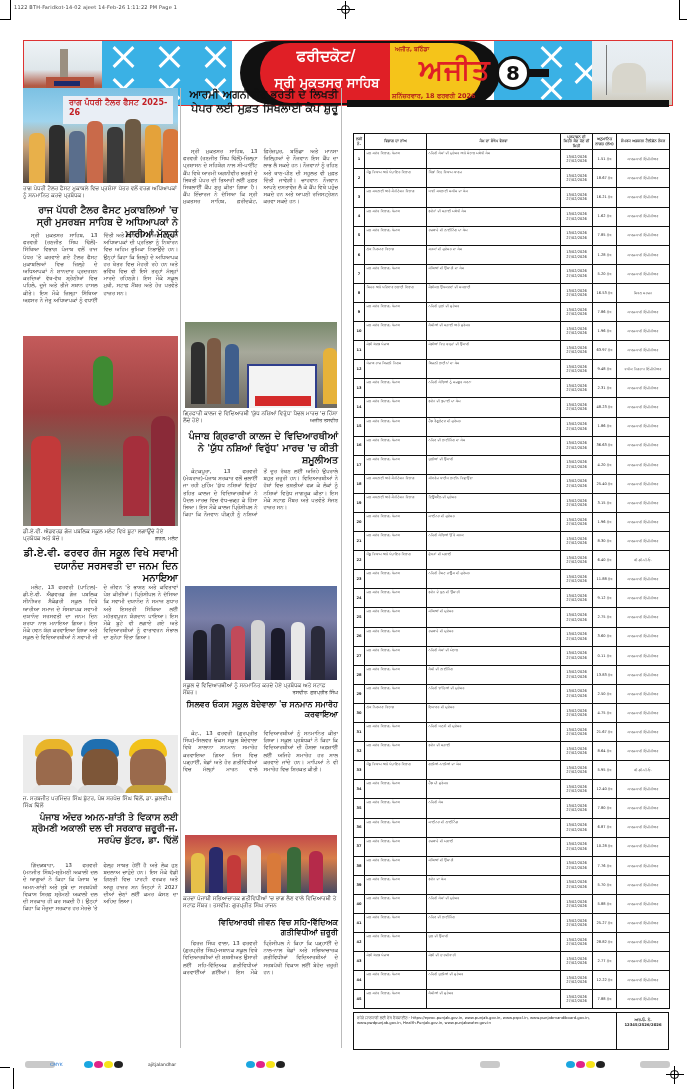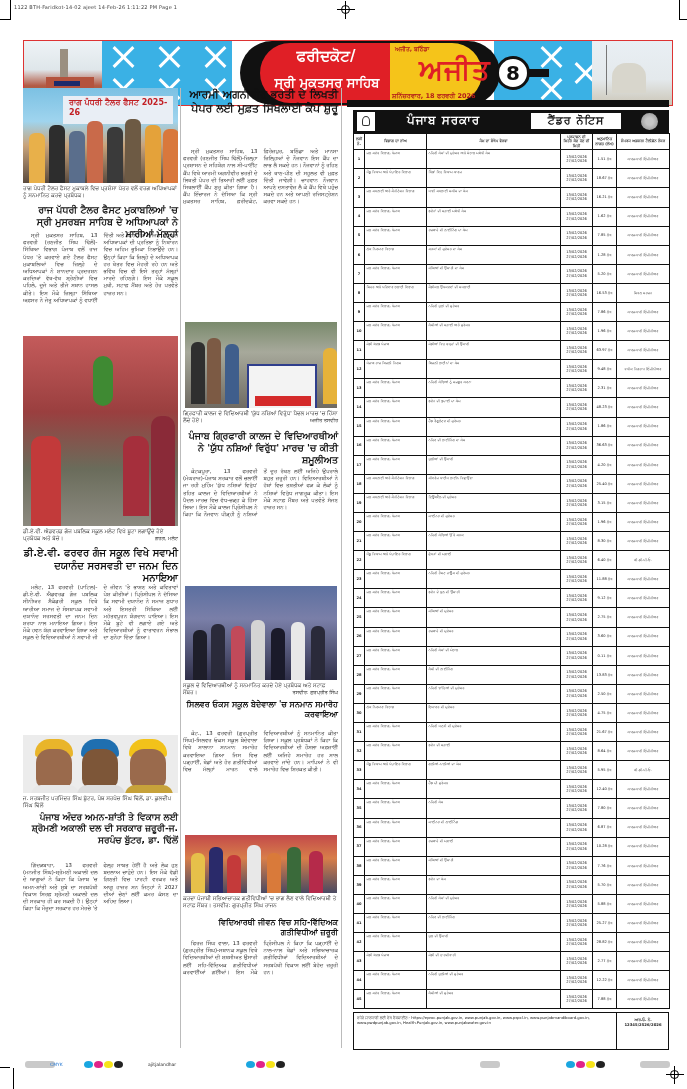--- a/index.html
+++ b/index.html
@@ -234,28 +234,20 @@
 <div class="headline" style="left:183px;top:918px;width:155px;font-size:8px;">ਵਿਦਿਆਰਥੀ ਜੀਵਨ ਵਿਚ ਸਹਿ-ਵਿੱਦਿਅਕ ਗਤੀਵਿਧੀਆਂ ਜ਼ਰੂਰੀ</div>
 <div class="body-text" style="left:183px;top:940px;width:155px;height:107px;column-count:2;">
     <p>ਫਿਰਜ਼ ਸਿੰਘ ਵਾਲਾ, 13 ਫਰਵਰੀ (ਗੁਰਪ੍ਰੀਤ ਸਿੰਘ)-ਸਥਾਨਕ ਸਕੂਲ ਵਿਖੇ ਵਿਦਿਆਰਥੀਆਂ ਦੀ ਸ਼ਖ਼ਸੀਅਤ ਉਸਾਰੀ ਲਈ ਸਹਿ-ਵਿੱਦਿਅਕ ਗਤੀਵਿਧੀਆਂ ਕਰਵਾਈਆਂ ਗਈਆਂ। ਇਸ ਮੌਕੇ ਪ੍ਰਿੰਸੀਪਲ ਨੇ ਕਿਹਾ ਕਿ ਪੜ੍ਹਾਈ ਦੇ ਨਾਲ-ਨਾਲ ਖੇਡਾਂ ਅਤੇ ਸਭਿਆਚਾਰਕ ਗਤੀਵਿਧੀਆਂ ਵਿਦਿਆਰਥੀਆਂ ਦੇ ਸਰਬਪੱਖੀ ਵਿਕਾਸ ਲਈ ਬੇਹੱਦ ਜ਼ਰੂਰੀ ਹਨ।</p>
   </div>
 
 <div class="rule-v" style="left:180px;top:88px;height:960px;"></div>
 <div class="rule-v" style="left:341px;top:88px;height:960px;"></div>
 
 <div class="tender">
   <div class="tender-topbar"></div>
-  <div class="tender-head">
-    <div class="th-logo">
-        <span></span>
-      </div>
-    <div class="th-title">ਪੰਜਾਬ ਸਰਕਾਰ</div>
-    <div class="th-notice">ਟੈਂਡਰ ਨੋਟਿਸ</div>
-    <div class="th-seal"></div>
-  </div>
   <table class="tt">
     <colgroup>
       <col style="width:11px">
         <col style="width:62px">
         <col style="width:134px">
         <col style="width:32px">
         <col style="width:24px">
         <col style="width:53px">
     </colgroup>
     <thead>

